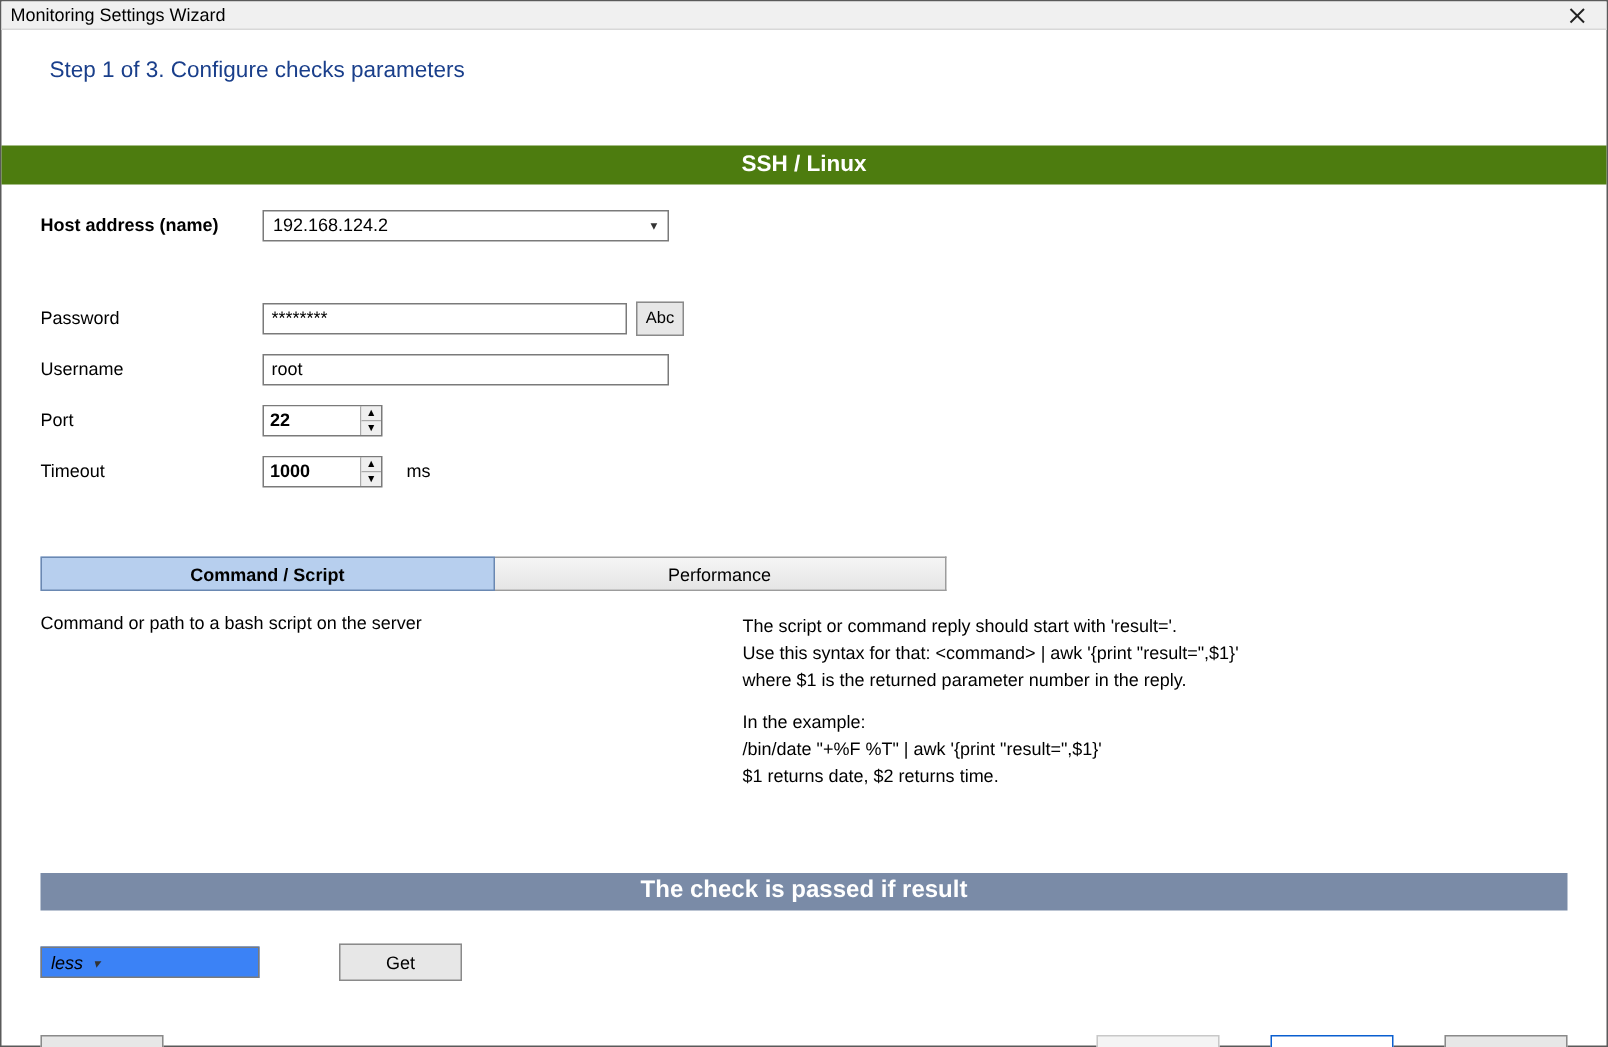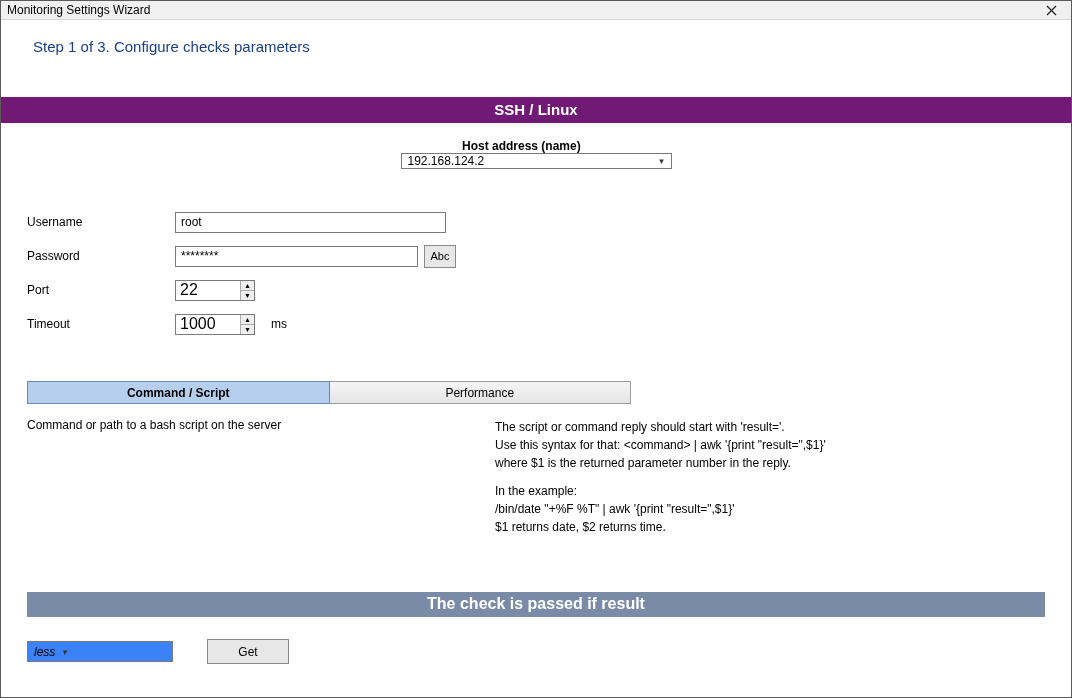--- a/index.html
+++ b/index.html
@@ -46,21 +46,21 @@
     padding: 18px 10px 42px 32px;
     border-bottom: none;
   }
   .step-row .step-text {
     font-size: 15px;
     color: #1a3f8b;
     font-weight: 400;
   }
 
   .section-header {
-    background: #701a75;
+    background: #4d7c0f;
     color: #fff;
     font-size: 15px;
     font-weight: 700;
     text-align: center;
     padding: 4px 0 5px 0;
   }
 
   .body {
     flex: 1 1 auto;
     padding: 16px 26px 0 26px;
@@ -68,21 +68,21 @@
     flex-direction: column;
     position: relative;
   }
 
   .form-row {
     display: flex;
     align-items: center;
     margin-bottom: 12px;
     height: 22px;
   }
-  .form-row.tall { margin-bottom: 50px; flex-direction: column; }
+  .form-row.tall { margin-bottom: 40px; }
   .form-row .label {
     width: 148px;
     font-size: 12px;
   }
   .form-row .label.bold { font-weight: 700; }
 
   .combo {
     height: 21px;
     border: 1px solid #7a7a7a;
     background: #fff;
@@ -132,21 +132,22 @@
     width: 80px;
     box-sizing: border-box;
     background: #fff;
   }
   .spinner input {
     border: none;
     outline: none;
     width: 56px;
     padding: 0 4px;
     font-family: inherit;
-    font-size: 16px;
+    font-size: 12px;
+    font-weight: bold;
   }
   .spinner .arrows {
     width: 18px;
     border-left: 1px solid #aaa;
     display: flex;
     flex-direction: column;
   }
   .spinner .arrows div {
     flex: 1 1 0;
     display: flex;
@@ -252,21 +253,21 @@
     height: 21px;
     border: 1px solid #7a7a7a;
     padding: 0 5px;
     font-family: inherit;
     font-size: 12px;
     outline: none;
     box-sizing: border-box;
     background: #fff;
   }
   .get-btn {
-    margin-left: 34px;
+    margin-left: 53px;
     width: 80px;
     height: 23px;
     border: 1px solid #8a8a8a;
     background: #e7e7e7;
     display: flex;
     align-items: center;
     justify-content: center;
     cursor: default;
     font-size: 12px;
   }
@@ -325,30 +326,30 @@
 
     <div class="form-row tall">
       <div class="label bold">Host address (name)</div>
       <div class="combo host">
         <span>192.168.124.2</span>
         <span class="chev">▾</span>
       </div>
     </div>
 
     <div class="form-row">
-      <div class="label">Username</div>
-      <input class="text-input user" value="root" style="">
-    </div>
-
-    <div class="form-row">
       <div class="label">Password</div>
       <input class="text-input pwd" value="********" style="">
       <div class="abc-btn">
         <span>Abc</span>
       </div>
+    </div>
+
+    <div class="form-row">
+      <div class="label">Username</div>
+      <input class="text-input user" value="root" style="">
     </div>
 
     <div class="form-row">
       <div class="label">Port</div>
       <div class="spinner">
         <input value="22" style="">
         <div class="arrows">
           <div>▲</div>
           <div>▼</div>
         </div>

